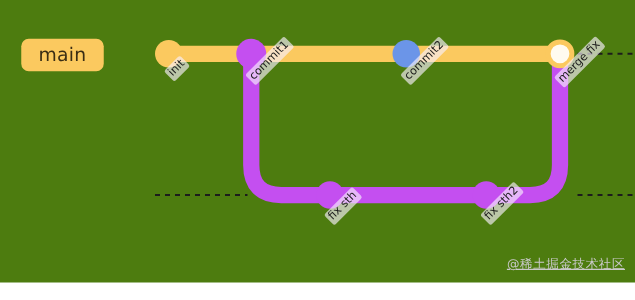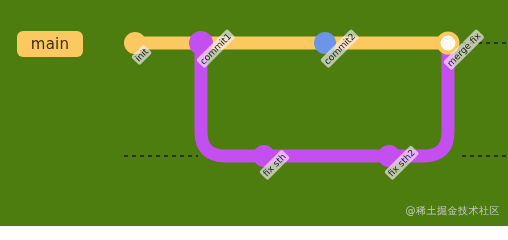--- a/index.html
+++ b/index.html
@@ -70,20 +70,21 @@
     border-radius: 2px;
   }
   #watermark {
     position: absolute;
     right: 8px;
     bottom: 8px;
     font-family: "DejaVu Sans", sans-serif;
     font-size: 10px;
     color: #c9c9c9;
     letter-spacing: 0.5px;
+    text-decoration: underline;
   }
 </style>
 </head>
 <body>
 
 <div id="canvas">
 
   <svg id="graph" viewBox="0 0 508 226" xmlns="http://www.w3.org/2000/svg">
 
     <line x1="135" y1="43" x2="448" y2="43" stroke="#fbc95f" stroke-width="13" stroke-linecap="round"></line>

